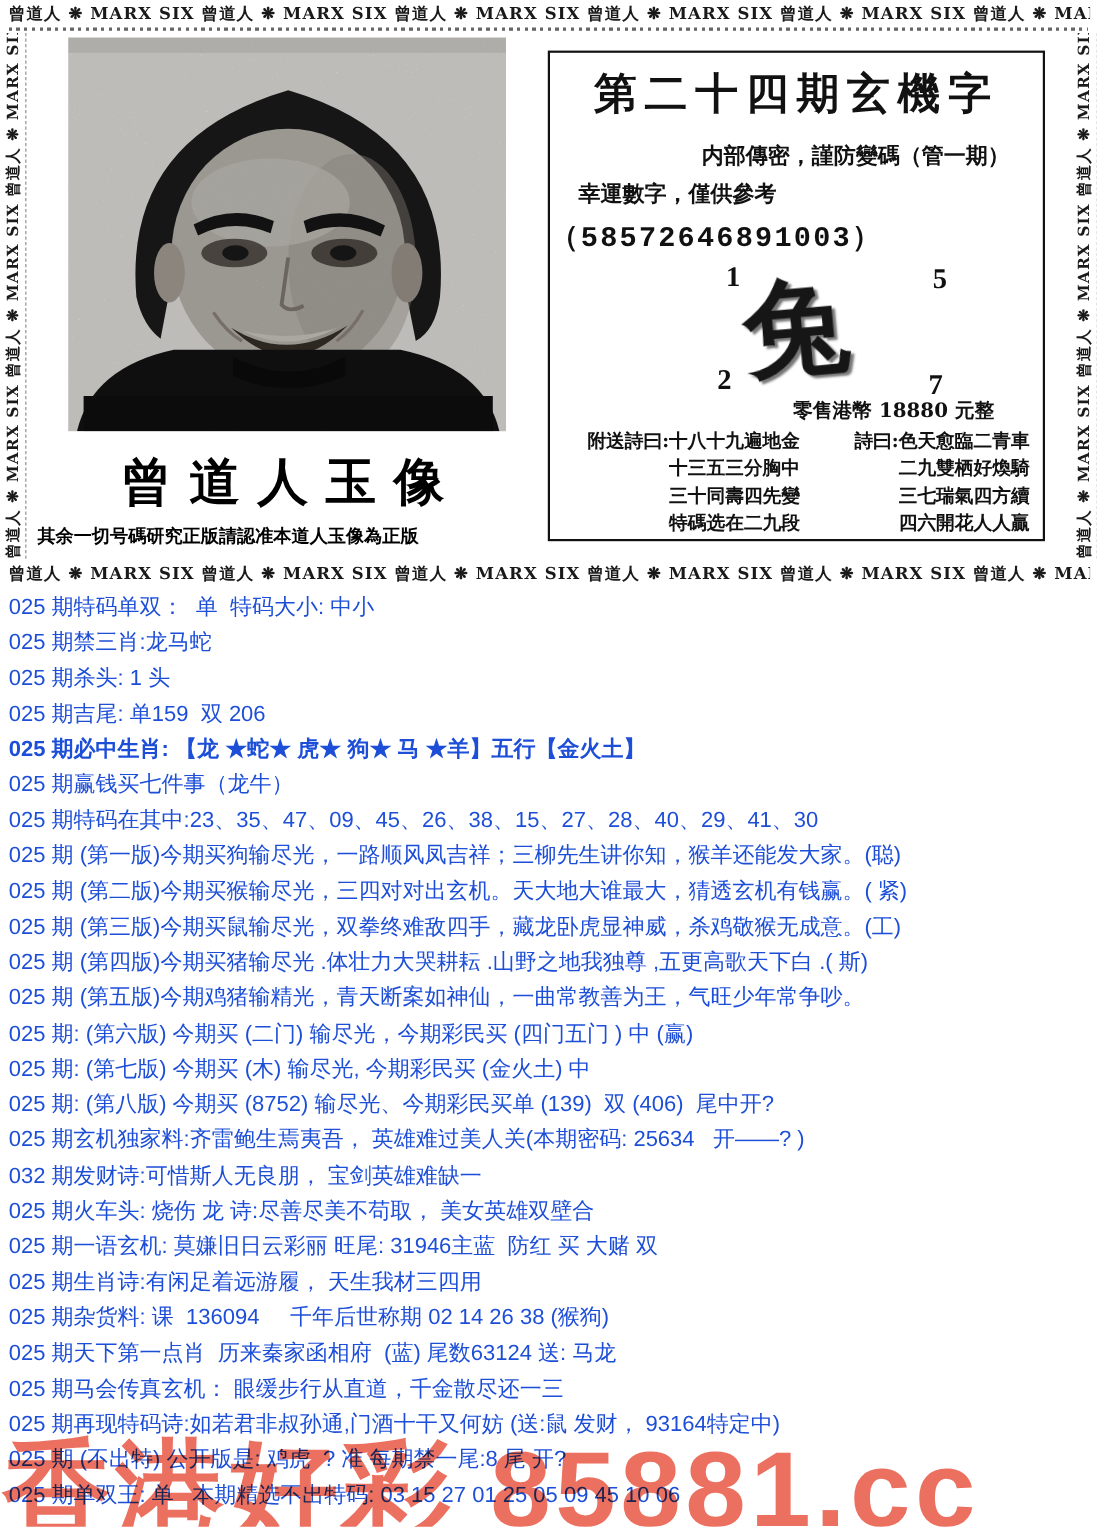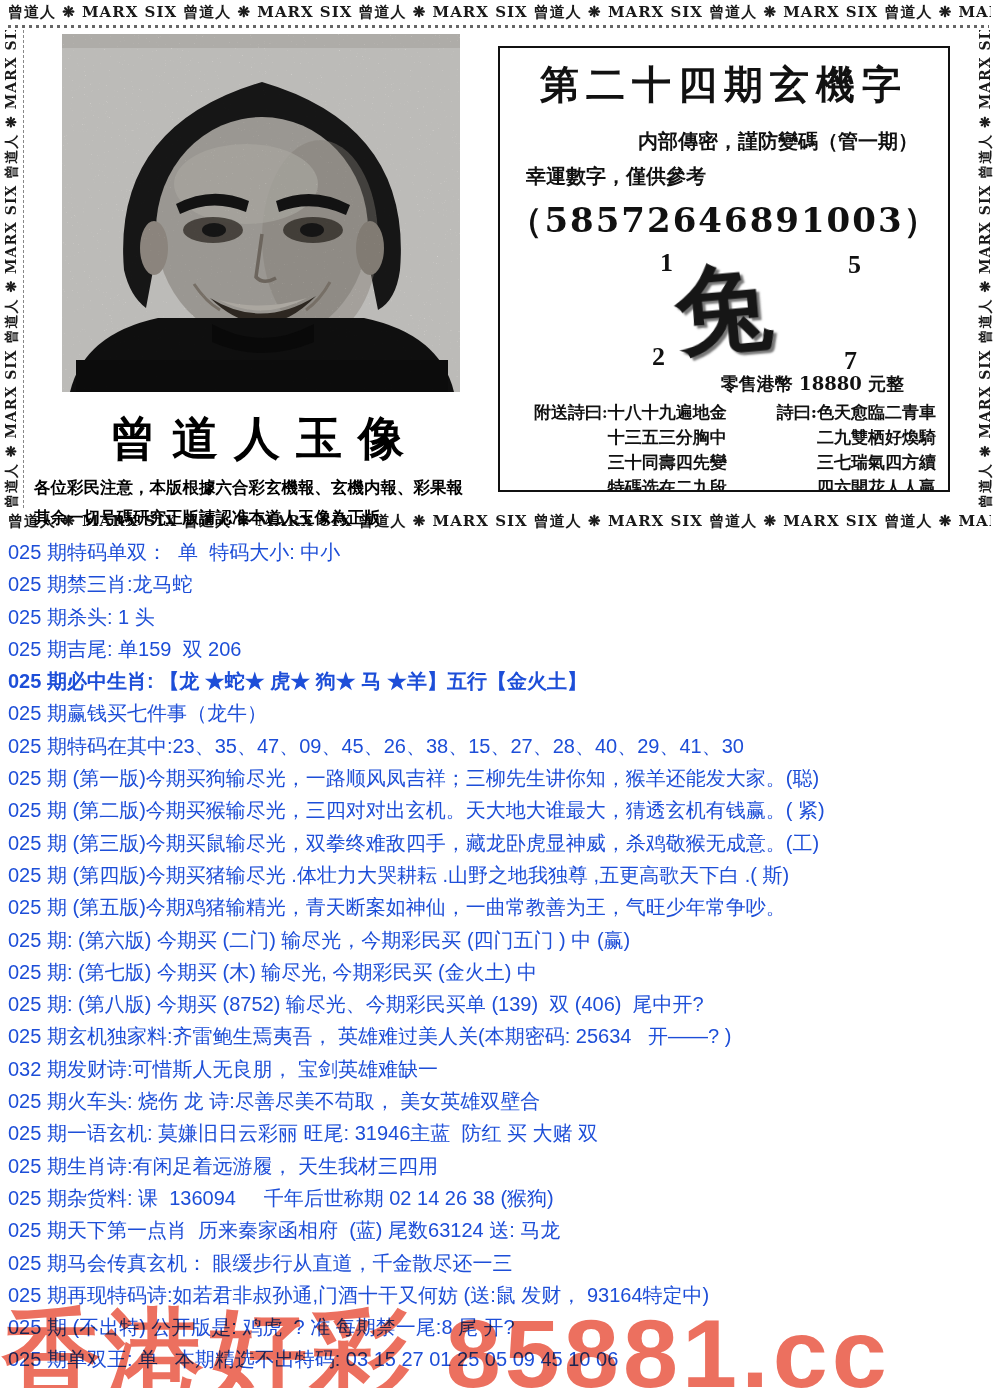--- a/index.html
+++ b/index.html
@@ -34,34 +34,34 @@
   }
   
   .mystery-box{
     position:absolute;left:498px;top:46px;width:452px;height:446px;
     border:2.5px solid #111;box-sizing:border-box;overflow:hidden;
     font-family:"DejaVu Serif",serif;font-weight:bold;color:#111;
   }
   .mb-title{font-size:39px;text-align:center;letter-spacing:7px;margin-top:10px;white-space:nowrap;}
   .mb-row1{display:flex;justify-content:flex-end;padding:0 30px 0 26px;font-size:20px;margin-top:16px;}
   .mb-row2{padding-left:26px;font-size:20px;margin-top:8px;}
-  .mb-serial{text-align:center;font-size:34px;letter-spacing:2px;margin-top:8px;}
+  .mb-serial{text-align:left;font-size:26px;letter-spacing:2px;margin-top:8px;font-family:Liberation Mono, monospace;}
   .glyph-area{position:relative;height:122px;margin-top:4px;}
   .glyph{
     position:absolute;left:50%;top:50%;transform:translate(-50%,-50%) rotate(-5deg);
     font-size:96px;color:#161616;filter:blur(.6px);line-height:1;
     text-shadow:3px 3px 2px #777;
   }
   .corner{position:absolute;font-size:26px;font-family:"Liberation Serif",serif;}
   .c-tl{left:160px;top:0;}  .c-tr{left:348px;top:2px;}
   .c-bl{left:152px;bottom:-2px;} .c-br{left:344px;bottom:-6px;}
   .mb-price{text-align:right;padding-right:44px;font-size:18px;margin-top:2px;}
   .poems{display:flex;padding:4px 12px 0 34px;font-size:17px;line-height:25px;}
   .poem-col{display:flex;}
-  .poem-col.left{width:250px;font-family:Liberation Serif, serif;}
+  .poem-col.left{width:250px;}
   .poem-title{white-space:nowrap;}
   .poem-lines div{white-space:nowrap;}
   
   .body-lines{position:absolute;left:8px;top:536px;width:987px;}
   .bline{
     font-size:20px;line-height:32.3px;white-space:pre;overflow:hidden;
     font-family:"Liberation Sans",sans-serif;color:#1d4ed8;
   }
   .bline.bold{font-weight:bold;}
   
@@ -119,21 +119,20 @@
       <ellipse cx="201" cy="312" rx="40" ry="13" fill="#a89d92" opacity="0.5"></ellipse>
 
       <path d="M8,358 Q22,300 96,284 L302,284 Q378,300 392,358 Z" fill="#141414"></path>
       <path d="M150,290 Q200,318 252,290 L252,308 Q200,330 150,308 Z" fill="#0c0c0c"></path>
       <rect x="14" y="326" width="372" height="32" fill="#101010"></rect>
 
       <rect x="0" y="0" width="398" height="358" filter="url(#grain)" opacity="0.22"></rect>
     </svg>
   </div>
   <div class="caption">曾道人玉像</div>
-  <div class="notice">各位彩民注意，本版根據六合彩玄機報、玄機内報、彩果報</div>
   <div class="notice">其余一切号碼研究正版請認准本道人玉像為正版</div>
 </div>
 
 <div class="mystery-box">
   <div class="mb-title">第二十四期玄機字</div>
   <div class="mb-row1">
     <span>内部傳密，謹防變碼</span>
     <span>（管一期）</span>
   </div>
   <div class="mb-row2">幸運數字，僅供參考</div>

